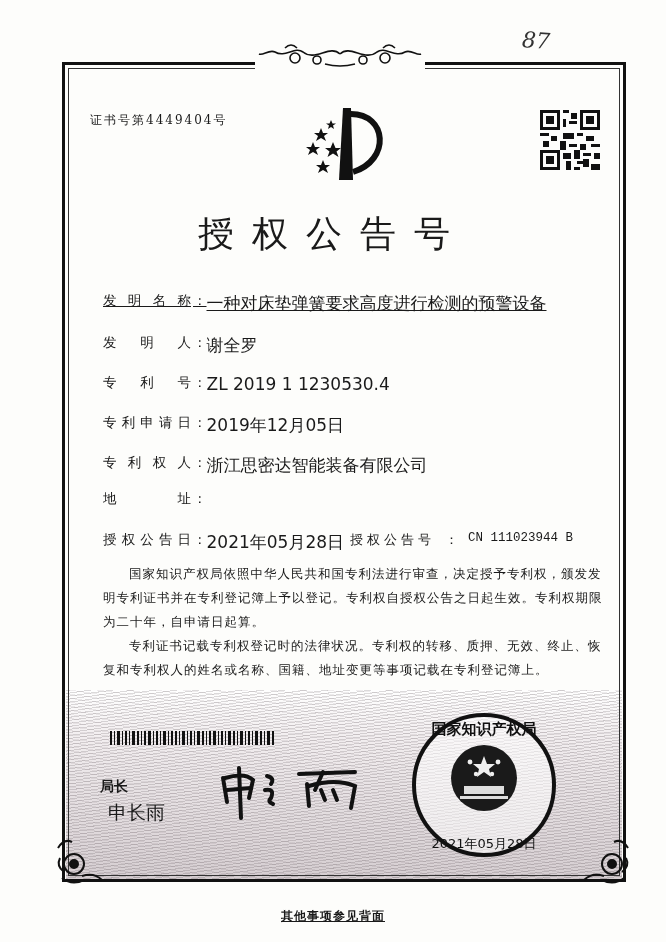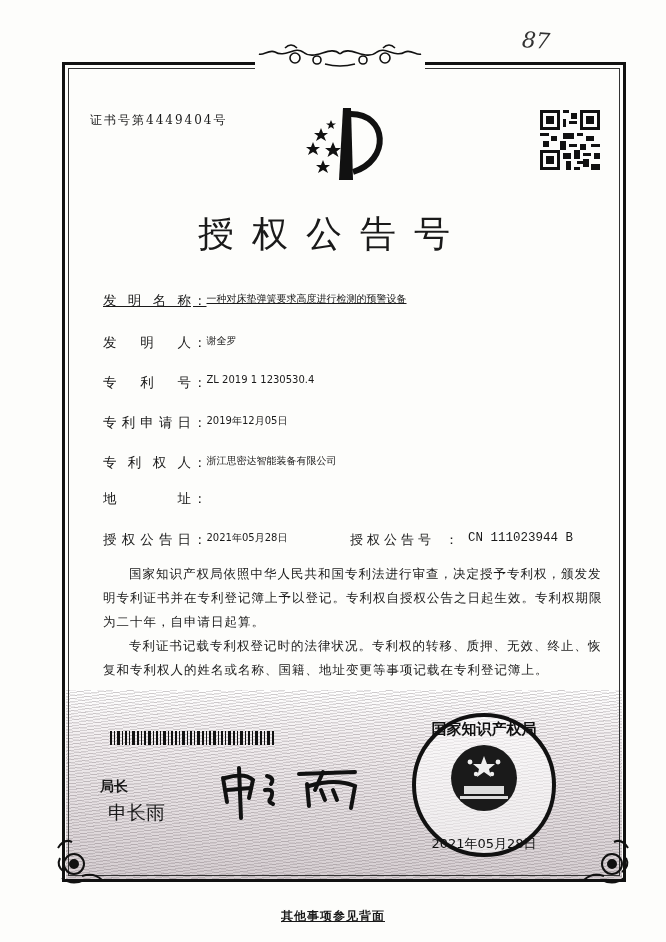--- a/index.html
+++ b/index.html
@@ -20,21 +20,21 @@
       repeating-linear-gradient(172deg, rgba(60,50,55,0.18) 0px, rgba(60,50,55,0.18) 1px, transparent 1px, transparent 3px),
       repeating-linear-gradient(8deg, rgba(90,70,80,0.10) 0px, rgba(90,70,80,0.10) 1px, transparent 1px, transparent 4px),
       linear-gradient(180deg, rgba(255,255,255,1) 0%, rgba(235,228,232,0.6) 25%, rgba(200,190,195,0.75) 100%);
   }
   .cert-no { position:absolute; left:90px; top:112px; font-size:12px; letter-spacing:2px; }
   .emblem { position:absolute; left:295px; top:100px; width:90px; height:90px; }
   .qr { position:absolute; left:540px; top:110px; width:60px; height:62px; }
   .title { position:absolute; left:0; width:666px; top:210px; text-align:center; font-size:36px; letter-spacing:18px; font-family:"DejaVu Sans", sans-serif; font-weight:normal; }
   .field { position:absolute; left:103px; font-size:13.5px; display:flex; }
   .field .lbl { display:inline-block; width:88px; font-family:"DejaVu Sans", sans-serif; letter-spacing:0; text-align:justify; text-align-last:justify; margin-right:2px; }
-  .field .val { font-family:"DejaVu Sans", sans-serif; font-size:10px; }
+  .field .val { font-family:"DejaVu Sans", sans-serif; font-size:17px; }
   .field .colon { font-family:"DejaVu Sans", sans-serif; }
   .addr-val { width:300px; line-height:20px; }
   .pub-right { position:absolute; left:350px; top:531px; display:flex; font-size:13px; font-family:Liberation Mono, monospace;gap:10px; }
   .pub-right .lbl2 { letter-spacing:4px; }
   .para { position:absolute; left:103px; width:500px; font-size:12.5px; line-height:24px; font-family:"DejaVu Serif", serif; text-indent:26px; letter-spacing:1px; }
   .barcode { position:absolute; left:110px; top:730px; width:165px; height:14px; }
   .director-title { position:absolute; left:100px; top:778px; font-size:14px; font-family:"DejaVu Sans", sans-serif;font-weight:bold; }
   .director-name { position:absolute; left:108px; top:800px; font-size:19px; font-family:"DejaVu Sans", sans-serif; }
   .signature { position:absolute; left:215px; top:760px; width:150px; height:60px; }
   .seal { position:absolute; left:402px; top:710px; width:165px; height:150px; }

